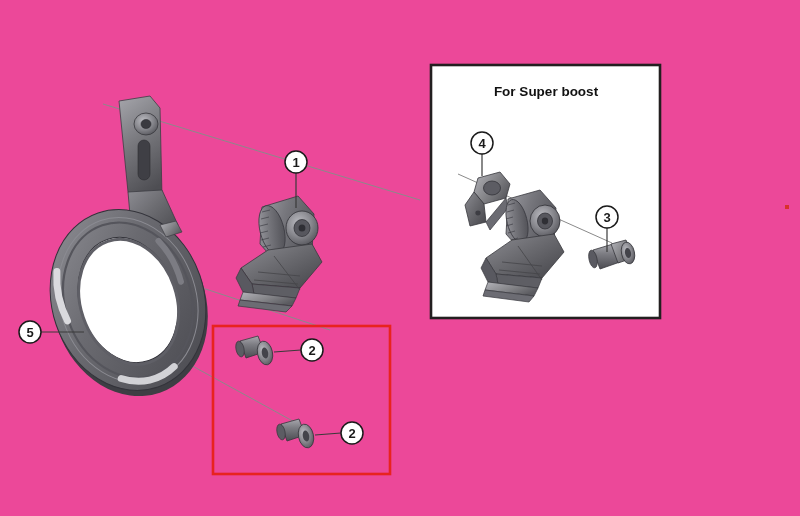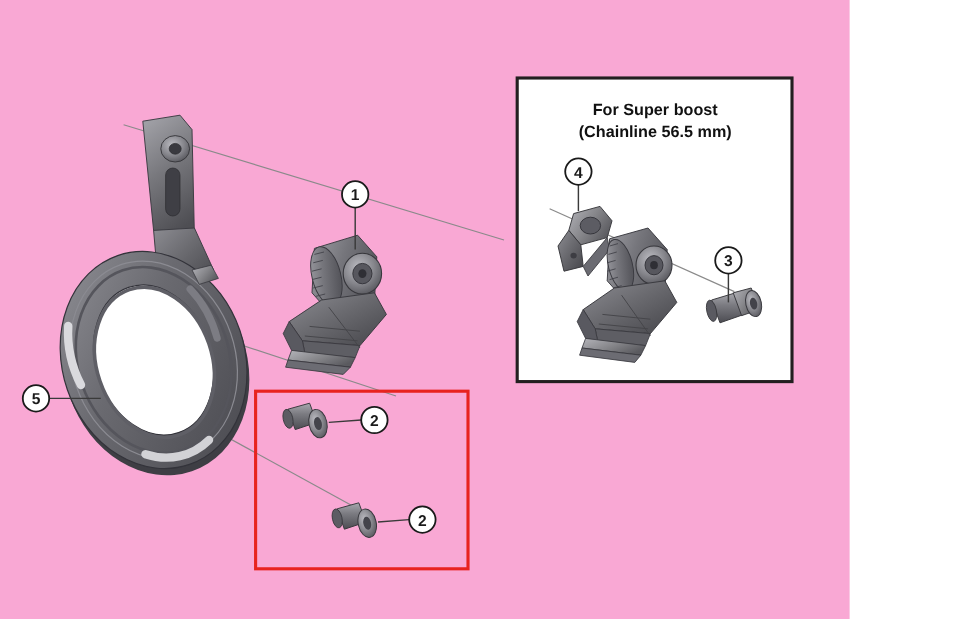--- a/index.html
+++ b/index.html
@@ -6,23 +6,23 @@
   html, body {
     margin: 0;
     padding: 0;
     background: #ffffff;
   }
   body {
     font-family: "Liberation Sans", sans-serif;
   }
   #canvas {
     position: relative;
-    width: 708px;
+    width: 800px;
     height: 516px;
-    background: #f9a8d4;
+    background: #ec4899;
     overflow: hidden;
   }
   #artboard {
     position: absolute;
     left: 0; top: 0;
     width: 800px;
     height: 516px;
   }
   .callout-label {
     position: absolute;
@@ -251,21 +251,20 @@
       <circle cx="352" cy="433" r="11" fill="#ffffff" stroke="#1a1a1a" stroke-width="1.5"></circle>
       <circle cx="607" cy="217" r="11" fill="#ffffff" stroke="#1a1a1a" stroke-width="1.5"></circle>
       <circle cx="482" cy="143" r="11" fill="#ffffff" stroke="#1a1a1a" stroke-width="1.5"></circle>
       <circle cx="30" cy="332" r="11" fill="#ffffff" stroke="#1a1a1a" stroke-width="1.5"></circle>
     </g>
 
     <rect x="785" y="205" width="4" height="4" fill="#d8312c"></rect>
   </svg>
 
   <div class="inset-title" id="inset-title-1">For Super boost</div>
-  <div class="inset-title" id="inset-title-2">(Chainline 56.5 mm)</div>
 
   <div class="callout-label" style="left:289px; top:156px; width:14px;">1</div>
   <div class="callout-label" style="left:305px; top:344px; width:14px;">2</div>
   <div class="callout-label" style="left:345px; top:427px; width:14px;">2</div>
   <div class="callout-label" style="left:600px; top:211px; width:14px;">3</div>
   <div class="callout-label" style="left:475px; top:137px; width:14px;">4</div>
   <div class="callout-label" style="left:23px; top:326px; width:14px;">5</div>
 
 </div>
 

